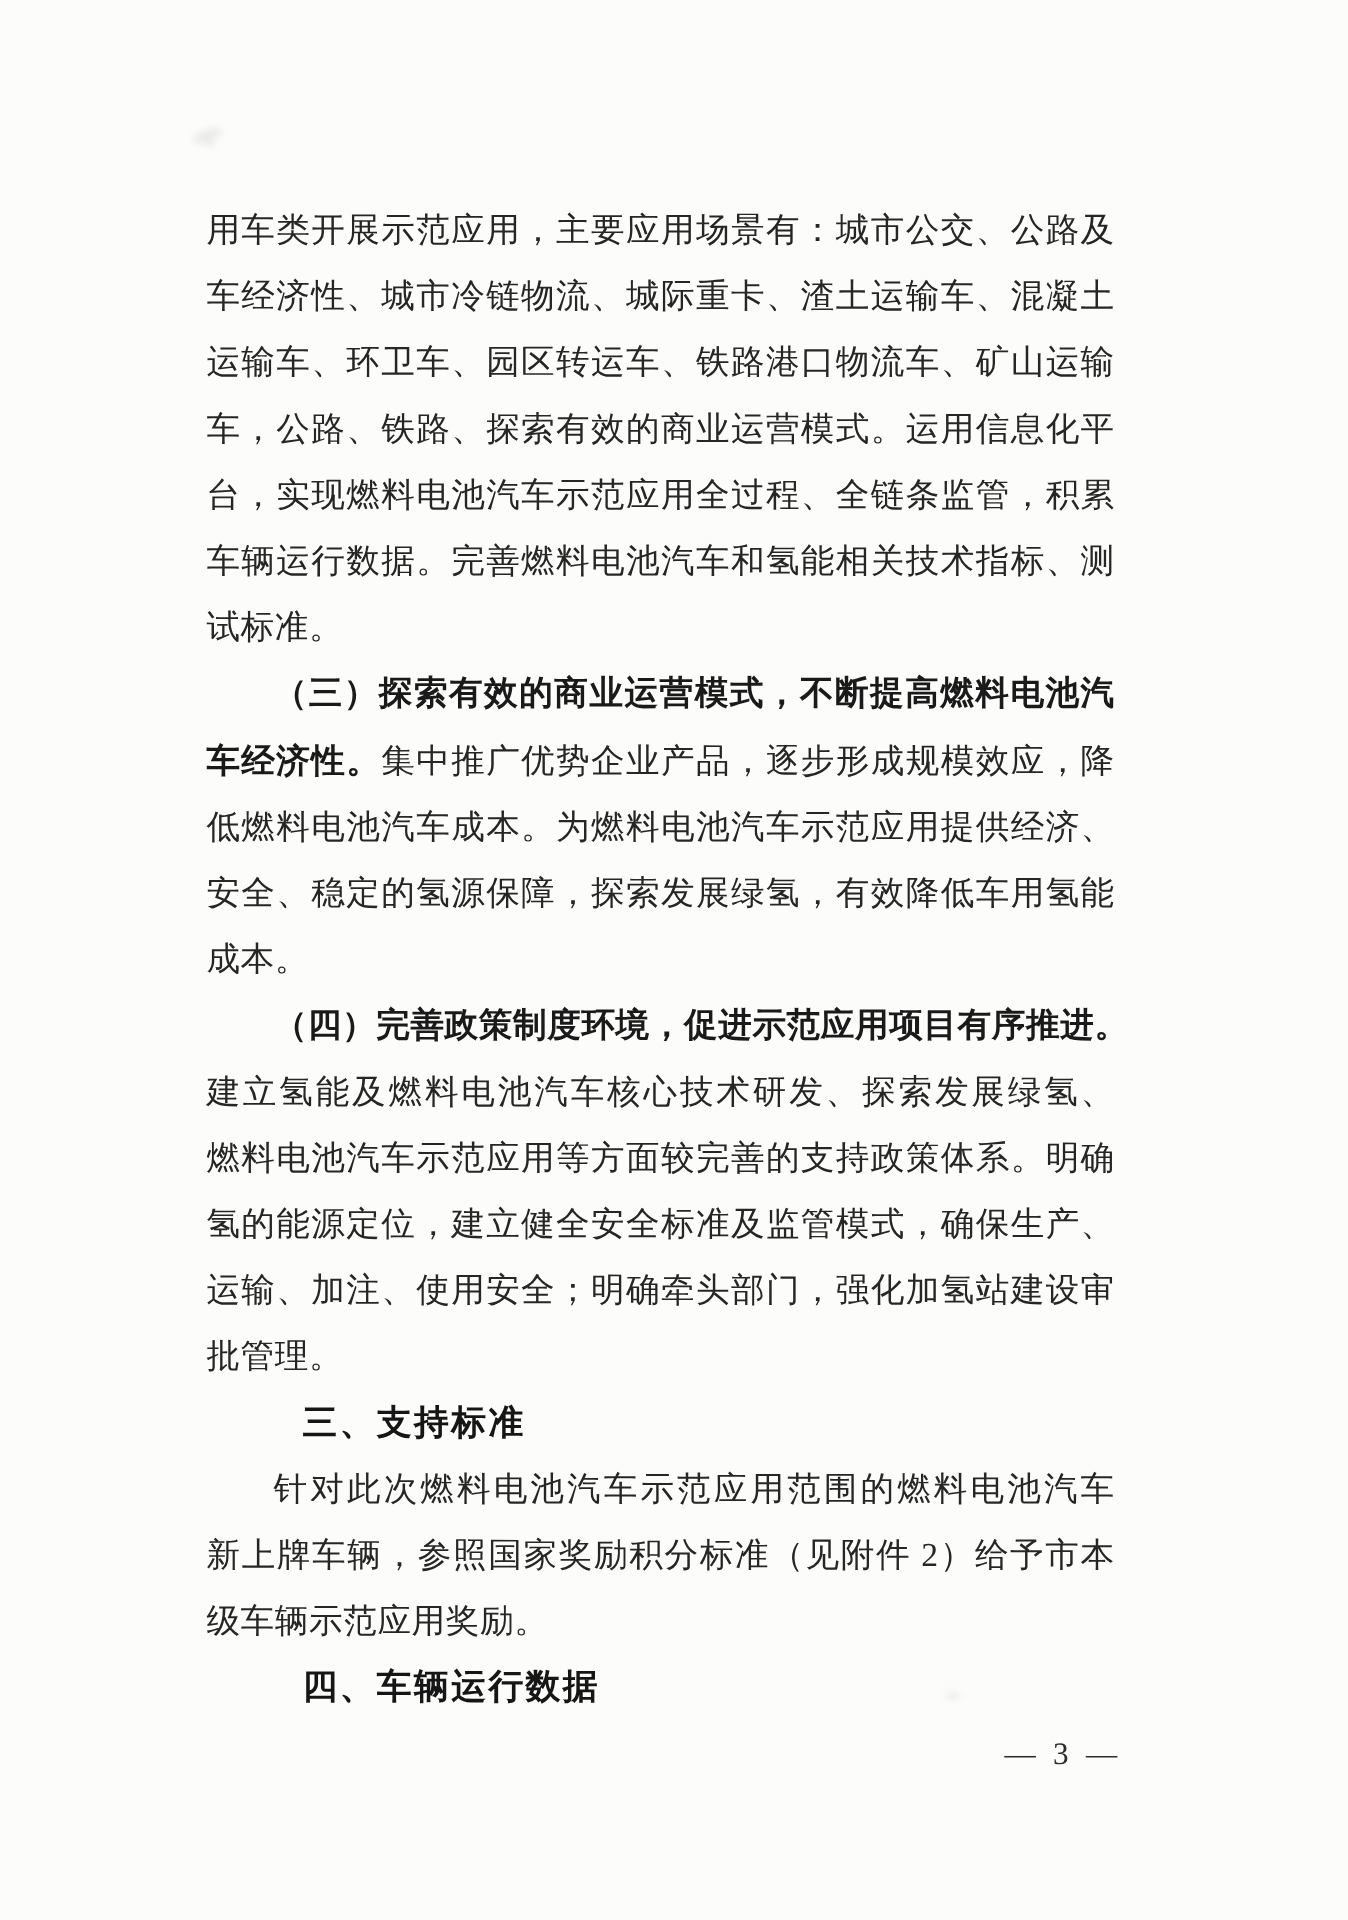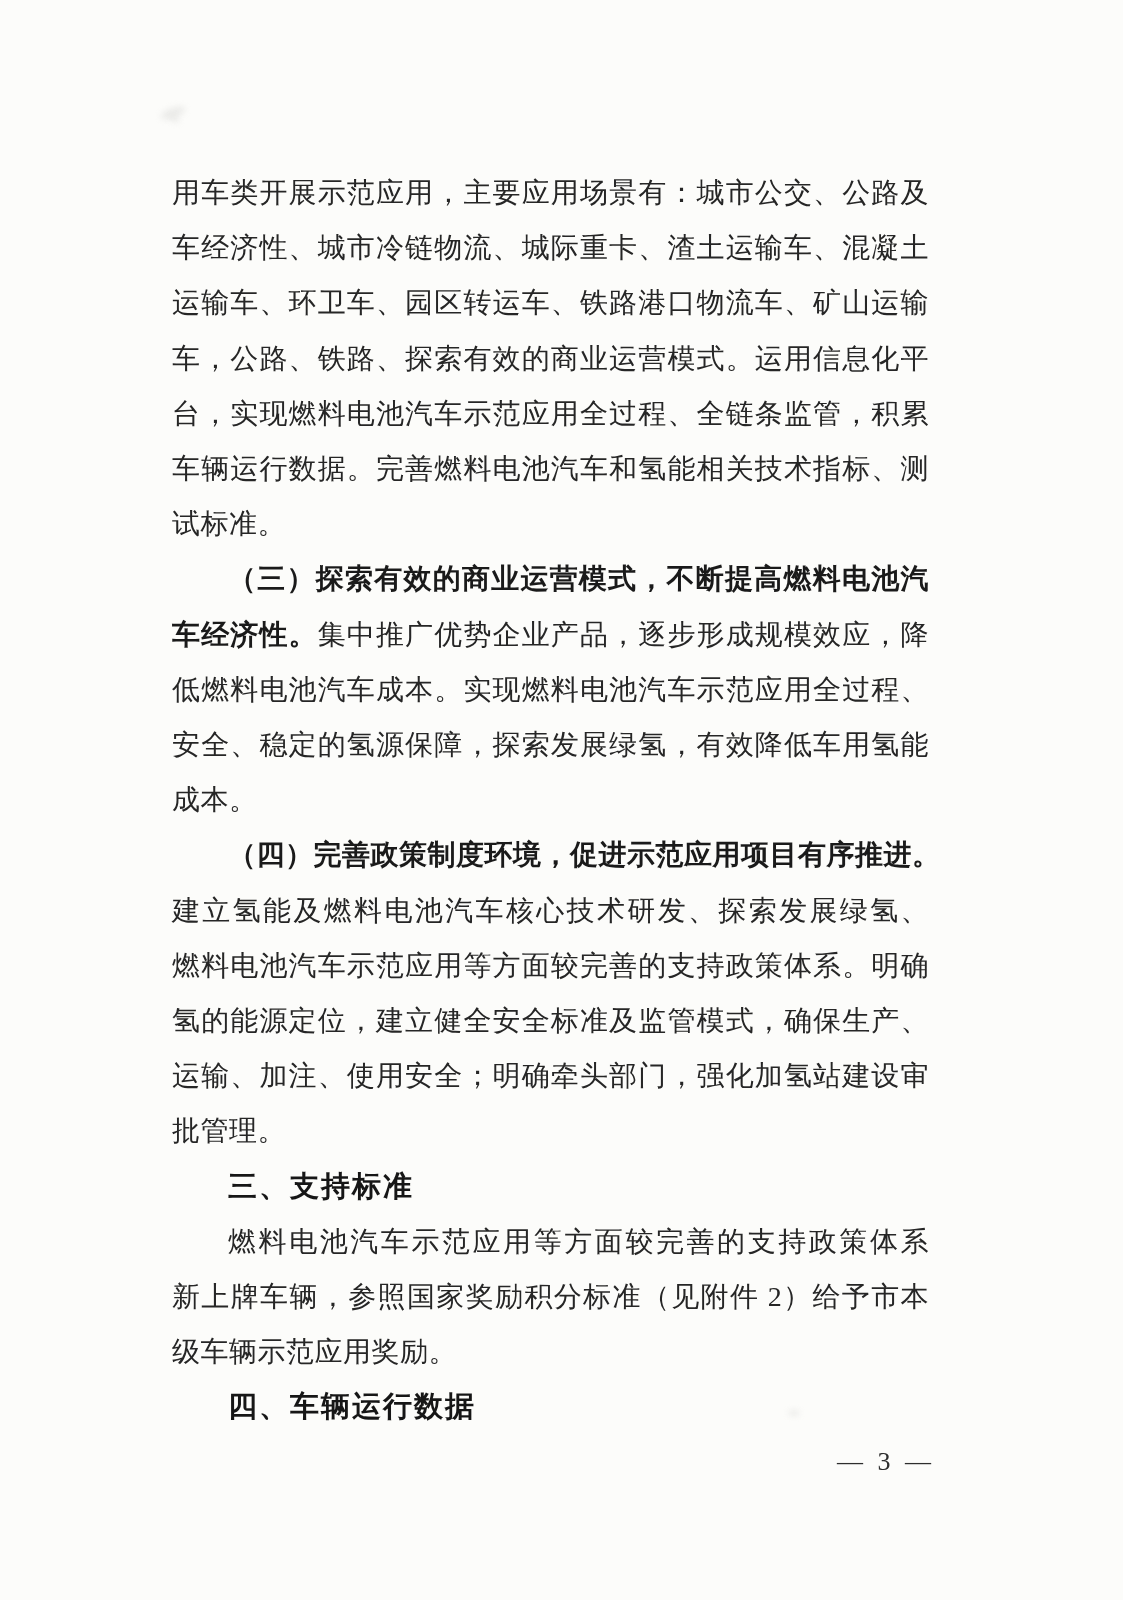--- a/index.html
+++ b/index.html
@@ -47,20 +47,21 @@
     font-weight: 700;
     color: var(--ink-strong);
   }
   .para.heading .line { text-align-last: left; }
   .para.heading .seg {
     font-family: "Liberation Sans", "DejaVu Sans", sans-serif;
     font-weight: 700;
     color: #161616;
     letter-spacing: 2px;
     font-size: 29px;
+    margin-left: 24px;
   }
   .page-number {
     position: absolute;
     top: 1442px;
     left: 178px;
     width: 757px;
     text-align: right;
     font-size: 26px;
     line-height: 40px;
     color: #2d2d2d;
@@ -93,37 +94,37 @@
         <div class="line"><span class="seg">车经济性、城市冷链物流、城际重卡、渣土运输车、混凝土</span></div>
         <div class="line"><span class="seg">运输车、环卫车、园区转运车、铁路港口物流车、矿山运输</span></div>
         <div class="line"><span class="seg">车，公路、铁路、探索有效的商业运营模式。运用信息化平</span></div>
         <div class="line"><span class="seg">台，实现燃料电池汽车示范应用全过程、全链条监管，积累</span></div>
         <div class="line"><span class="seg">车辆运行数据。完善燃料电池汽车和氢能相关技术指标、测</span></div>
         <div class="line last"><span class="seg">试标准。</span></div>
       </div>
       <div class="para body">
         <div class="line indent"><span class="seg em">（三）探索有效的商业运营模式，不断提高燃料电池汽</span></div>
         <div class="line"><span class="seg em">车经济性。</span><span class="seg">集中推广优势企业产品，逐步形成规模效应，降</span></div>
-        <div class="line"><span class="seg">低燃料电池汽车成本。实现燃料电池汽车示范应用全过程、</span></div>
+        <div class="line"><span class="seg">低燃料电池汽车成本。为燃料电池汽车示范应用提供经济、</span></div>
         <div class="line"><span class="seg">安全、稳定的氢源保障，探索发展绿氢，有效降低车用氢能</span></div>
         <div class="line last"><span class="seg">成本。</span></div>
       </div>
       <div class="para body">
         <div class="line indent"><span class="seg em">（四）完善政策制度环境，促进示范应用项目有序推进。</span></div>
         <div class="line"><span class="seg">建立氢能及燃料电池汽车核心技术研发、探索发展绿氢、</span></div>
         <div class="line"><span class="seg">燃料电池汽车示范应用等方面较完善的支持政策体系。明确</span></div>
         <div class="line"><span class="seg">氢的能源定位，建立健全安全标准及监管模式，确保生产、</span></div>
         <div class="line"><span class="seg">运输、加注、使用安全；明确牵头部门，强化加氢站建设审</span></div>
         <div class="line last"><span class="seg">批管理。</span></div>
       </div>
       <div class="para heading">
         <div class="line indent last"><span class="seg">三、支持标准</span></div>
       </div>
       <div class="para body">
-        <div class="line indent"><span class="seg">燃料电池汽车示范应用等方面较完善的支持政策体系</span></div>
+        <div class="line indent"><span class="seg">针对此次燃料电池汽车示范应用范围的燃料电池汽车</span></div>
         <div class="line"><span class="seg">新上牌车辆，参照国家奖励积分标准（见附件 2）给予市本</span></div>
         <div class="line last"><span class="seg">级车辆示范应用奖励。</span></div>
       </div>
       <div class="para heading">
         <div class="line indent last"><span class="seg">四、车辆运行数据</span></div>
       </div>
     </div>
 
   <div class="page-number">— 3 —</div>
 </div>

